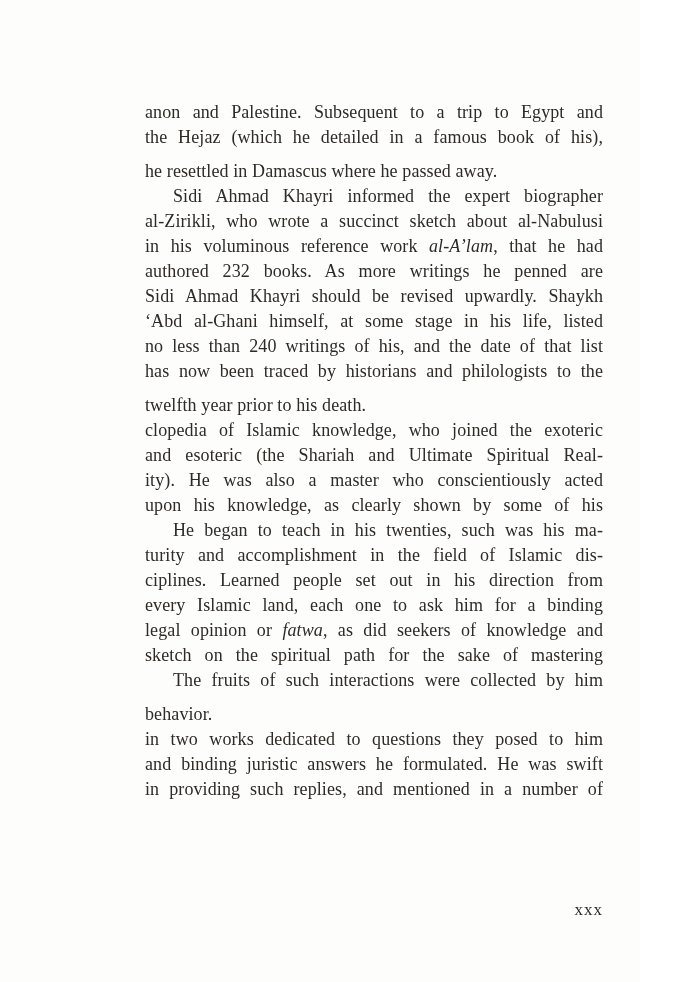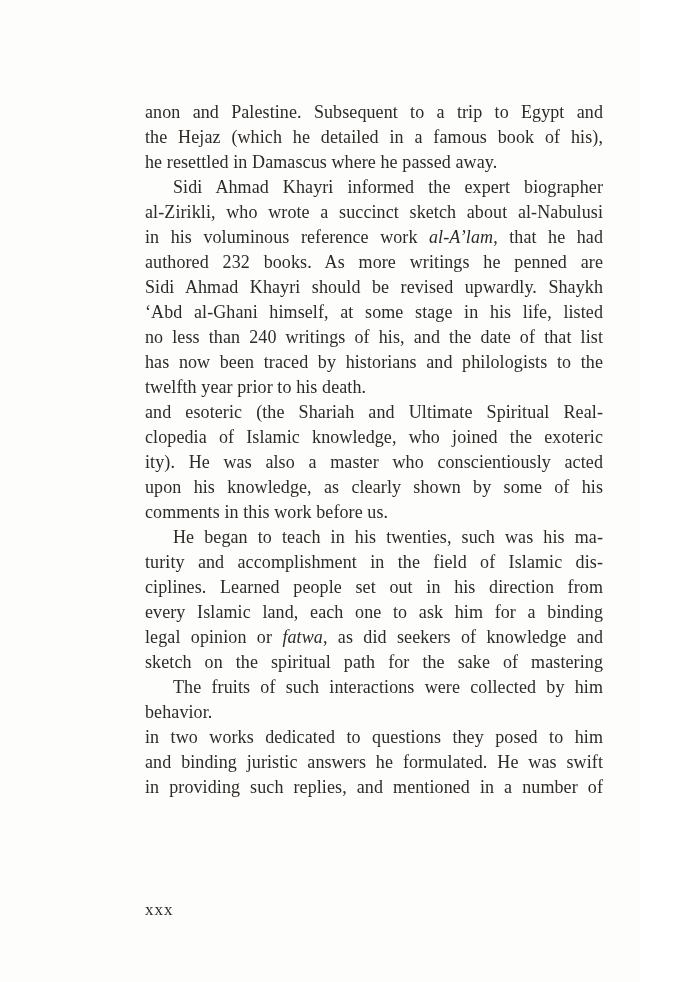--- a/index.html
+++ b/index.html
@@ -27,33 +27,34 @@
   .line {
     font-size: 18px;
     line-height: 25px;
     letter-spacing: 0.1px;
     text-align: justify;
     text-align-last: justify;
     white-space: normal;
   }
   .line.short {
     text-align-last: left;
+    margin-top: 9px;
   }
   .line.indent {
     text-indent: 28px;
   }
   .line i {
     font-style: italic;
   }
   .folio {
     position: absolute;
     left: 145px;
     top: 900px;
     width: 458px;
-    text-align: left;
+    text-align: right;
     font-size: 17px;
     letter-spacing: 1px;
   }
 </style>
 </head>
 <body>
 
 <div class="page" style="background: rgb(253, 253, 251); color: rgb(46, 43, 39);">
   <main class="text-block">
       <div class="line">anon and Palestine. Subsequent to a trip to Egypt and</div>
@@ -61,25 +62,24 @@
       <div class="line short">he resettled in Damascus where he passed away.</div>
       <div class="line indent">Sidi Ahmad Khayri informed the expert biographer</div>
       <div class="line">al-Zirikli, who wrote a succinct sketch about al-Nabulusi</div>
       <div class="line">in his voluminous reference work <i>al-A’lam</i>, that he had</div>
       <div class="line">authored 232 books. As more writings he penned are</div>
       <div class="line">Sidi Ahmad Khayri should be revised upwardly. Shaykh</div>
       <div class="line">‘Abd al-Ghani himself, at some stage in his life, listed</div>
       <div class="line">no less than 240 writings of his, and the date of that list</div>
       <div class="line">has now been traced by historians and philologists to the</div>
       <div class="line short">twelfth year prior to his death.</div>
+      <div class="line">clopedia of Islamic knowledge, who joined the exoteric</div>
       <div class="line">and esoteric (the Shariah and Ultimate Spiritual Real-</div>
-      <div class="line">clopedia of Islamic knowledge, who joined the exoteric</div>
       <div class="line">ity). He was also a master who conscientiously acted</div>
       <div class="line">upon his knowledge, as clearly shown by some of his</div>
-      <div class="line short">comments in this work before us.</div>
       <div class="line indent">He began to teach in his twenties, such was his ma-</div>
       <div class="line">turity and accomplishment in the field of Islamic dis-</div>
       <div class="line">ciplines. Learned people set out in his direction from</div>
       <div class="line">every Islamic land, each one to ask him for a binding</div>
       <div class="line">legal opinion or <i>fatwa</i>, as did seekers of knowledge and</div>
       <div class="line">sketch on the spiritual path for the sake of mastering</div>
       <div class="line indent">The fruits of such interactions were collected by him</div>
       <div class="line short">behavior.</div>
       <div class="line">in two works dedicated to questions they posed to him</div>
       <div class="line">and binding juristic answers he formulated. He was swift</div>

